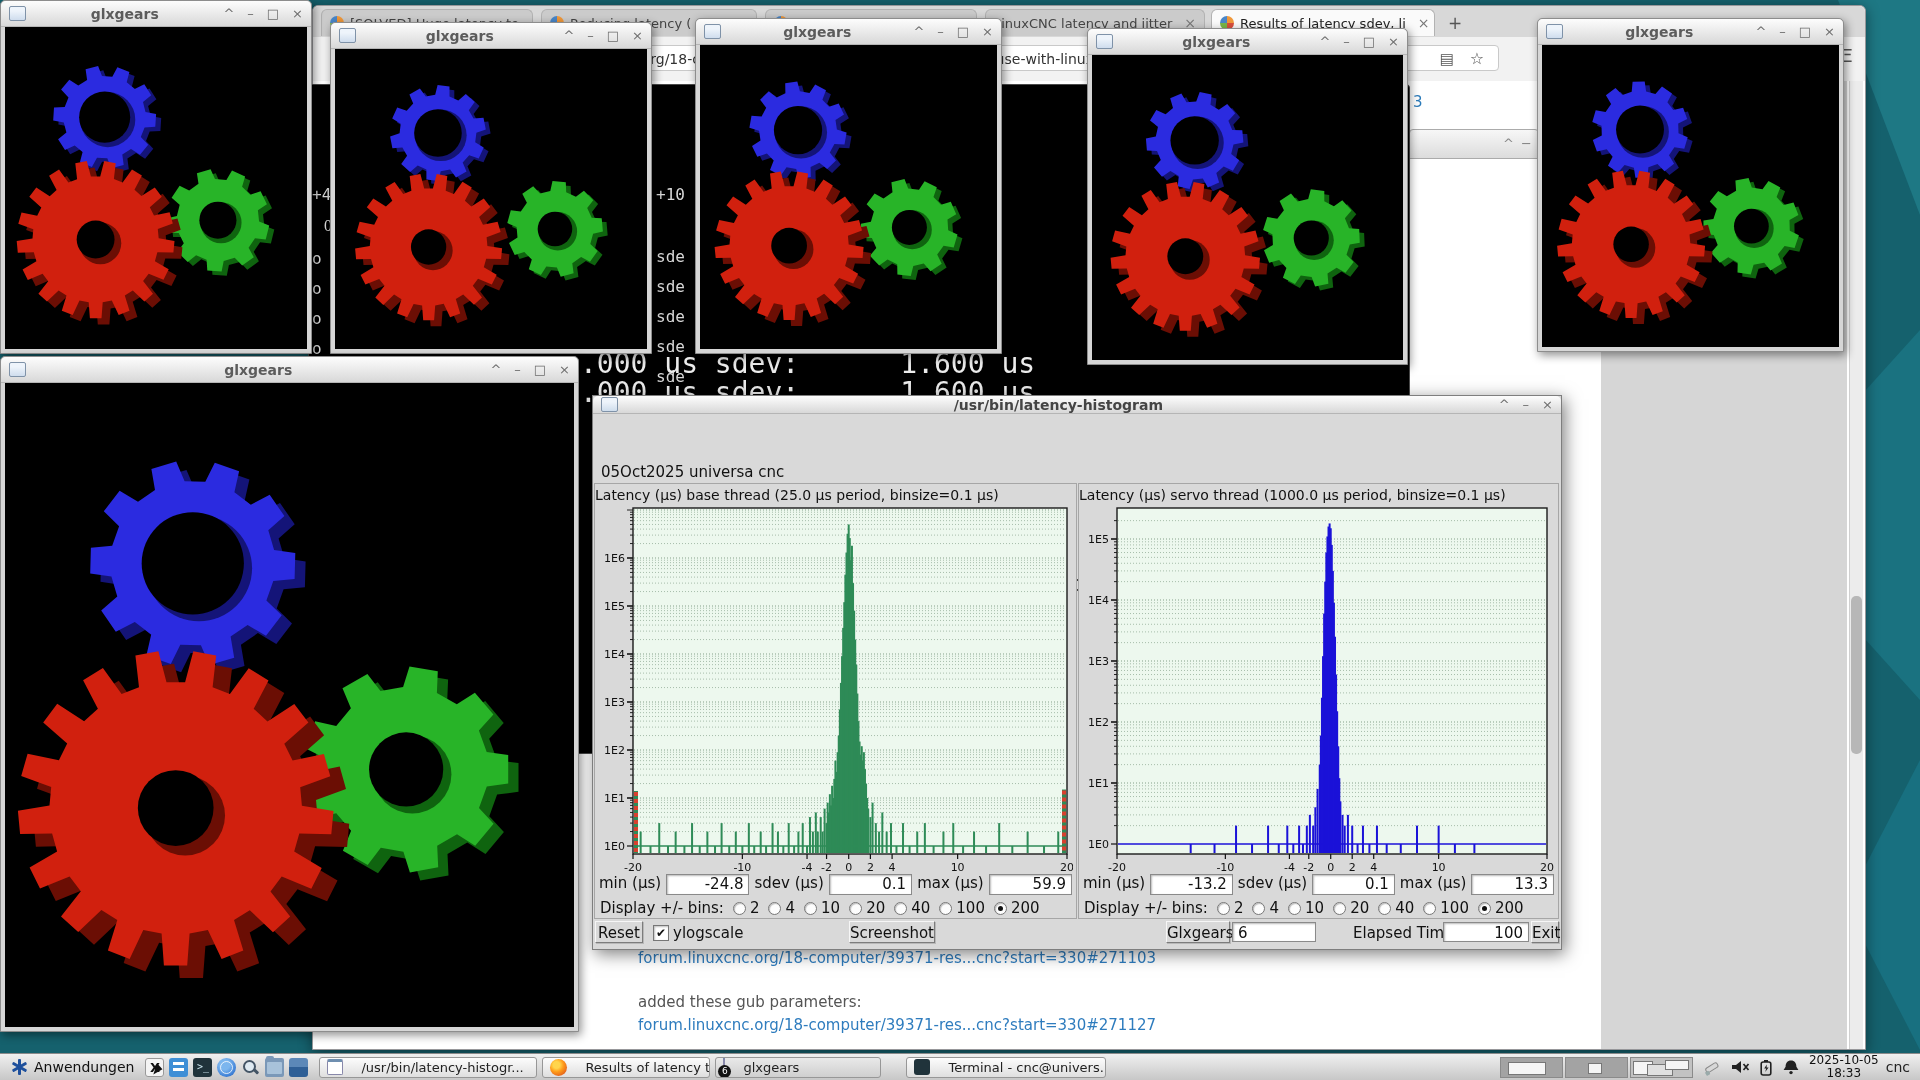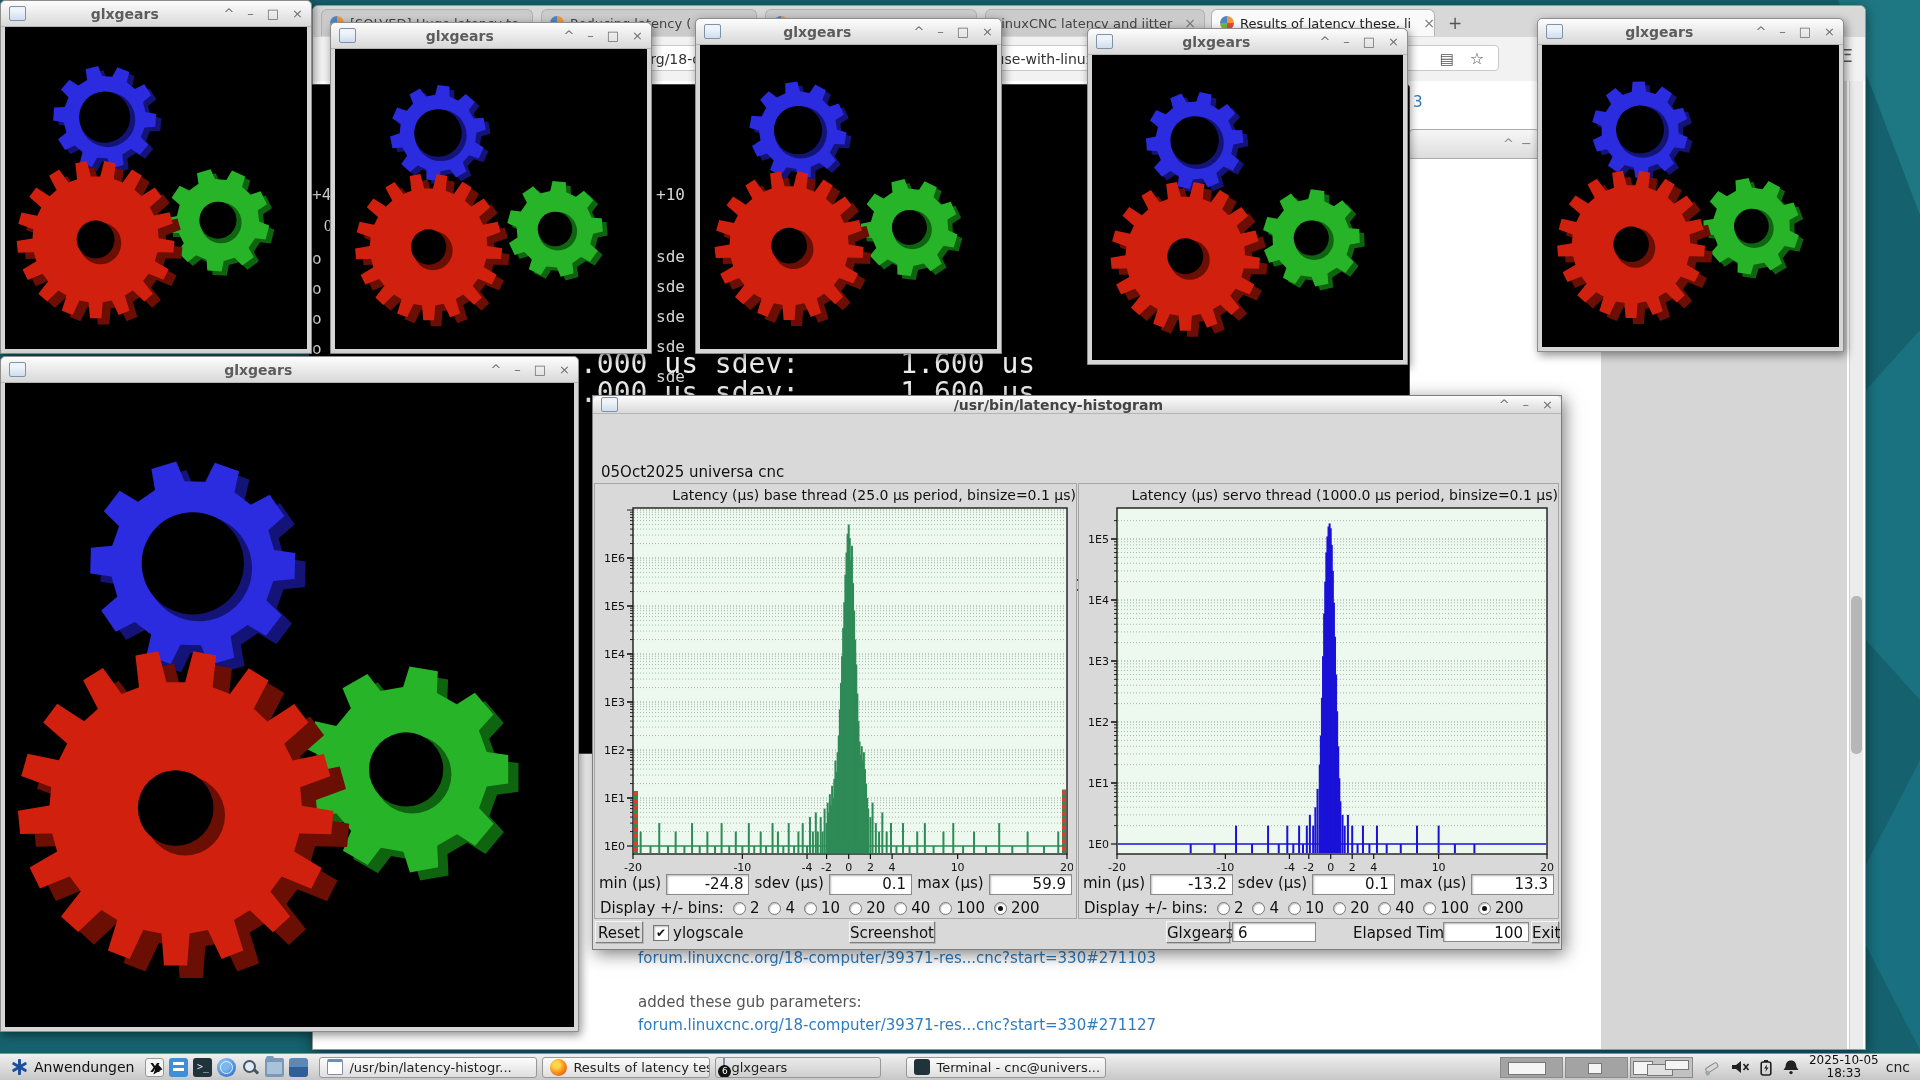--- a/index.html
+++ b/index.html
@@ -58,21 +58,21 @@
   .wD{left:1087px;top:28px;width:319px;height:335px;}
   .wE{left:1537px;top:18px;width:305px;height:332px;}
   .wF{left:0;top:356px;width:577px;height:674px;}
 
   
   #histwin{left:592px;top:395px;width:968px;height:553px;background:#d9d9d9;border:1px solid #7e7e7e;box-shadow:3px 4px 16px rgba(0,0,0,.5);}
   .hheaders{position:absolute;left:8px;top:29px;font-size:15px;line-height:19px;color:#111;white-space:pre;}
   .panel{position:absolute;top:87px;height:436px;border:1px solid #a6a6a6;background:#d9d9d9;box-sizing:border-box;}
   .pL{left:1px;width:483px;}
   .pR{left:485px;width:481px;}
-  .ptitle{height:20px;text-align:right;font-size:14px;color:#111;padding-top:3px;white-space:nowrap;}
+  .ptitle{height:20px;text-align:left;font-size:14px;color:#111;padding-top:3px;white-space:nowrap;}
   svg.plot{position:absolute;left:0;top:22px;width:478px;height:368px;display:block;}
   .stats{position:absolute;left:0;right:0;top:390px;height:24px;display:flex;align-items:flex-start;padding:0 4px;gap:5px;font-size:15px;color:#111;}
   .entry{background:#fff;border:1px solid #8a8a8a;box-shadow:inset 1px 1px 2px rgba(0,0,0,.28);height:19px;line-height:19px;
          text-align:right;padding:0 5px;font-size:15px;color:#111;flex:1;}
   .radios{position:absolute;left:0;right:0;top:413px;height:22px;display:flex;align-items:center;gap:9px;padding:0 5px;font-size:15px;color:#111;}
   .radio{display:flex;align-items:center;gap:4px;}
   .rc{position:relative;width:11px;height:11px;border-radius:50%;border:1px solid #777;background:#fdfdfd;box-shadow:inset 1px 1px 1px rgba(0,0,0,.25);}
   .rc.sel::after{content:"";position:absolute;left:3px;top:3px;width:5px;height:5px;background:#111;border-radius:50%;}
   .bottomrow{position:absolute;left:2px;right:12px;top:525px;height:24px;font-size:15px;color:#111;}
   .btn{position:absolute;height:22px;line-height:22px;text-align:center;background:#d9d9d9;border:1px solid #7c7c7c;
@@ -99,21 +99,21 @@
   .ic-term{background:#20333b;color:#cfe9f2;font-family:"DejaVu Sans Mono",monospace;font-size:10px;line-height:18px;text-align:center;}
   .ic-globe{background:radial-gradient(circle at 40% 35%, #7cb6ee 0 30%, #3d7fd6 70%, #285a9e);border-radius:50%;}
   .ic-globe::after{content:"";position:absolute;left:3px;top:3px;width:11px;height:11px;border:1px solid rgba(255,255,255,.8);border-radius:50%;}
   .ic-mag{background:transparent;}
   .ic-mag::before{content:"";position:absolute;left:2px;top:2px;width:9px;height:9px;border:2.5px solid #445566;border-radius:50%;background:#dfeaf2;}
   .ic-mag::after{content:"";position:absolute;left:12px;top:12px;width:6px;height:3px;background:#445566;transform:rotate(45deg);border-radius:1px;}
   .ic-folder{background:#7a98b8;border-radius:2px;}
   .ic-folder::before{content:"";position:absolute;left:1px;top:-2px;width:8px;height:4px;background:#7a98b8;border-radius:2px 2px 0 0;}
   .ic-folder::after{content:"";position:absolute;left:2px;top:4px;right:2px;bottom:3px;background:#a8c2da;border-radius:1px;}
   .ic-blue{background:linear-gradient(#5c88b8 45%,#2f5f96 45%);}
-  .wbtn{height:21px;display:flex;align-items:center;gap:6px;padding:0 7px;font-size:13px;color:#222;
+  .wbtn{height:21px;display:flex;align-items:center;gap:18px;padding:0 7px;font-size:13px;color:#222;
         background:linear-gradient(#fcfcfc,#dfdfdf);border:1px solid #979797;border-radius:3px;box-sizing:border-box;
         white-space:nowrap;overflow:hidden;flex:0 0 auto;}
   .winglyph{position:relative;width:14px;height:12px;background:#fff;border:1px solid #88a;border-top:3px solid #6f8fb0;border-radius:2px;flex:0 0 auto;}
   .badgewrap{position:relative;flex:0 0 auto;}
   .badge{position:absolute;left:-5px;bottom:-3px;width:13px;height:13px;background:#111;color:#fff;border-radius:50%;
          font-size:9px;line-height:13px;text-align:center;}
   .fficon{width:17px;height:17px;border-radius:50%;flex:0 0 auto;
           background:radial-gradient(circle at 38% 35%, #ffd54d 0 22%, #ff9c1a 45%, #e3611d 78%, #c94712);}
   .spacer{flex:1;}
   .pager{display:flex;gap:2px;}
@@ -147,21 +147,21 @@
       <div class="tab" style="left:452px;width:212px;">
         <span class="favicon"></span>
         <span></span>
       </div>
       <div class="tab" style="left:672px;width:220px;">
         <span>LinuxCNC latency and jitter</span>
         <span class="tabclose">×</span>
       </div>
       <div class="tab active" style="left:898px;width:224px;">
         <span class="favicon"></span>
-        <span>Results of latency these, li</span>
+        <span>Results of latency sdev, li</span>
         <span class="tabclose">×</span>
       </div>
       <div class="newtab" style="left:1130px;">+</div>
     </div>
     <div class="toolbar">
       <div class="urlbar">
         <span>https://forum.linuxcnc.org/18-computer/39371-results-of-latency-test-for-use-with-linuxcnc?start=330</span>
         <span class="urlicon" style="right:44px;">▤</span>
         <span class="urlicon" style="right:14px;font-size:16px;">☆</span>
       </div>

